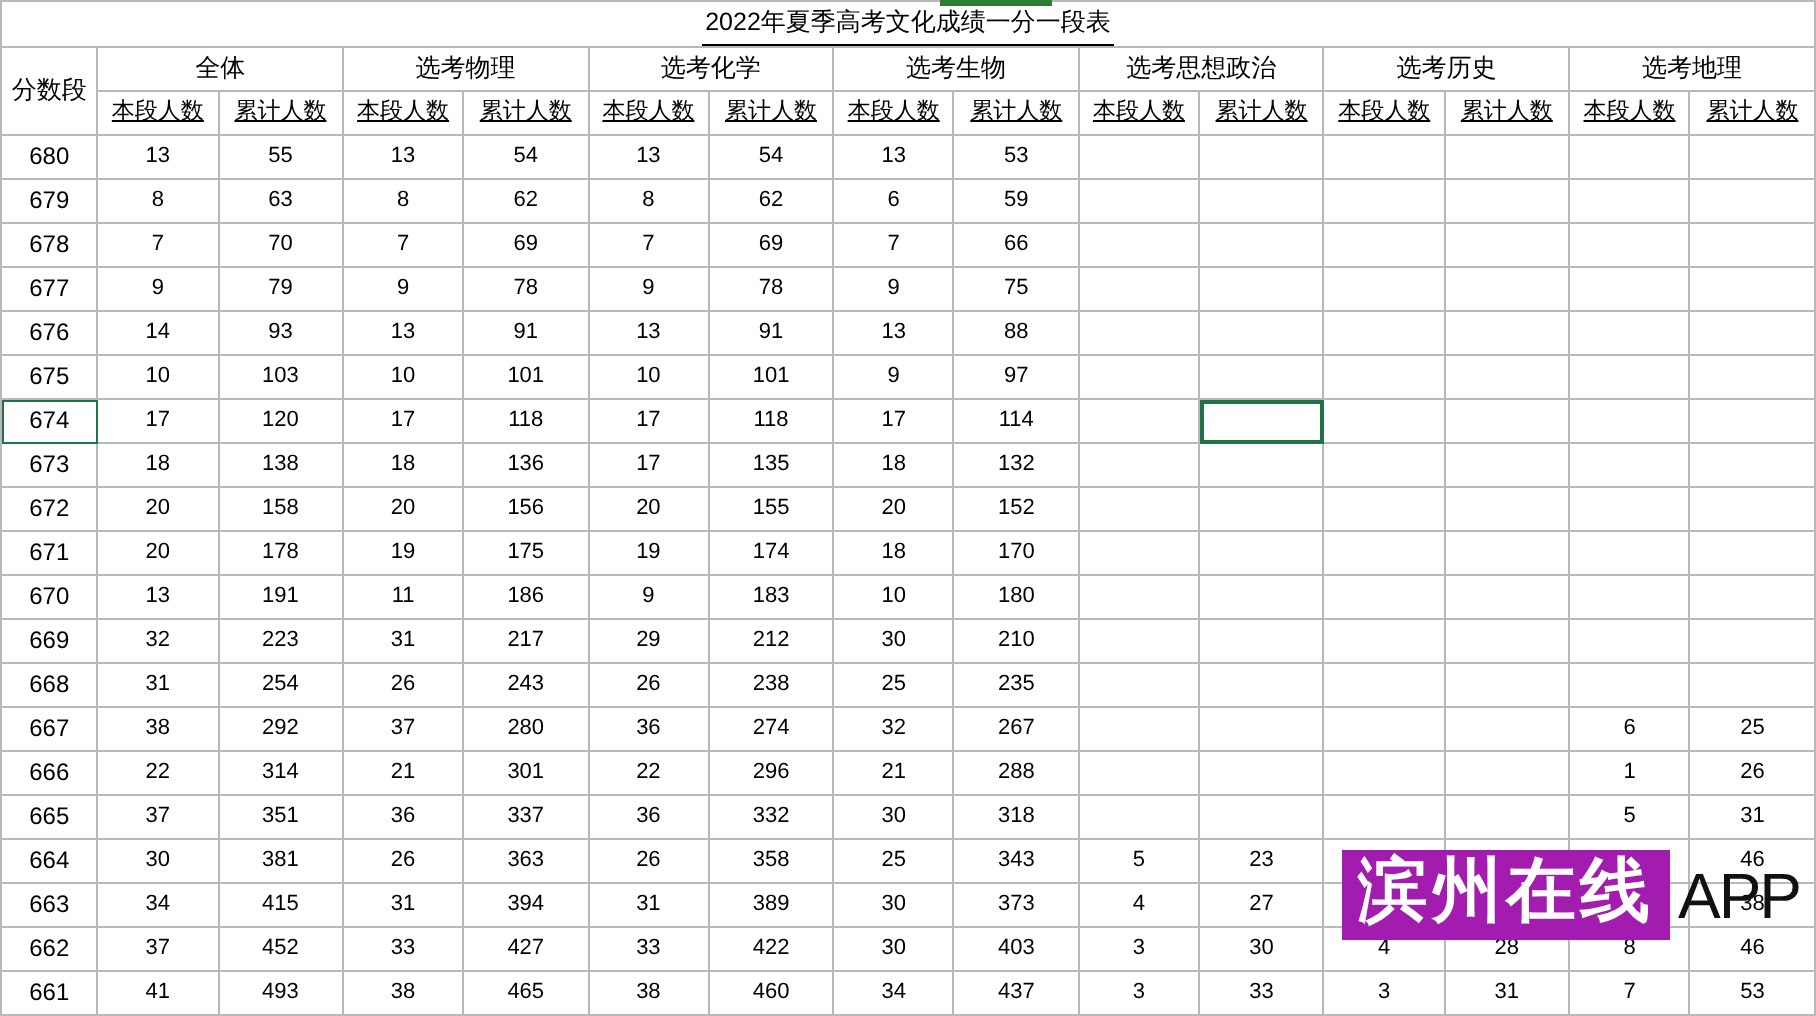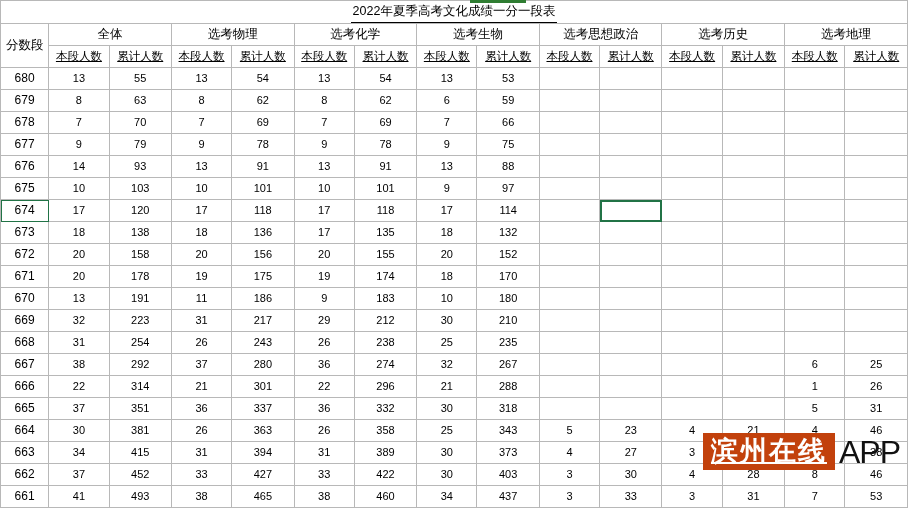--- a/index.html
+++ b/index.html
@@ -86,29 +86,28 @@
   
   #watermark {
     position: absolute;
     right: 8px;
     bottom: 38px;
     display: flex;
     align-items: center;
     gap: 4px;
   }
   #wm-text {
-    background: #c2410c;
+    background: #a21caf;
     color: #fff;
-    font-size: 27px;
+    font-size: 35px;
     font-weight: bold;
     letter-spacing: 2px;
     padding: 4px 8px 6px 8px;
     line-height: 1;
     font-family: "DejaVu Sans", sans-serif;
-    text-decoration: underline;
   }
   #wm-app {
     color: #111;
     font-size: 32px;
     font-weight: normal;
     line-height: 1;
     font-family: "Liberation Sans", sans-serif;
     letter-spacing: -1px;
   }
   

